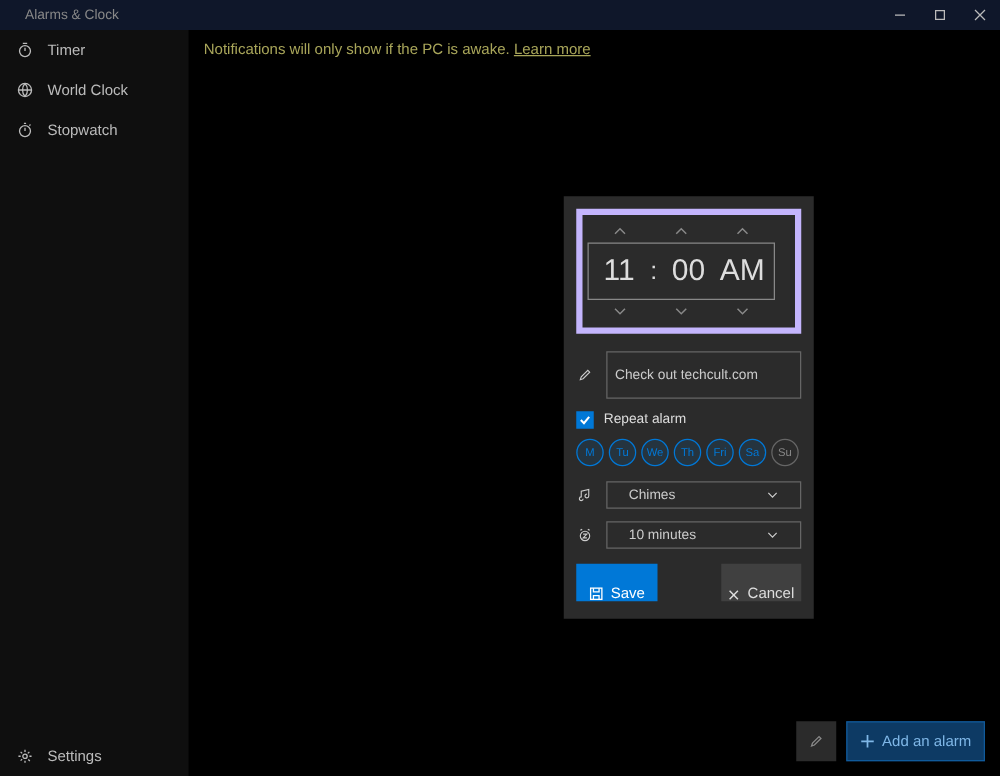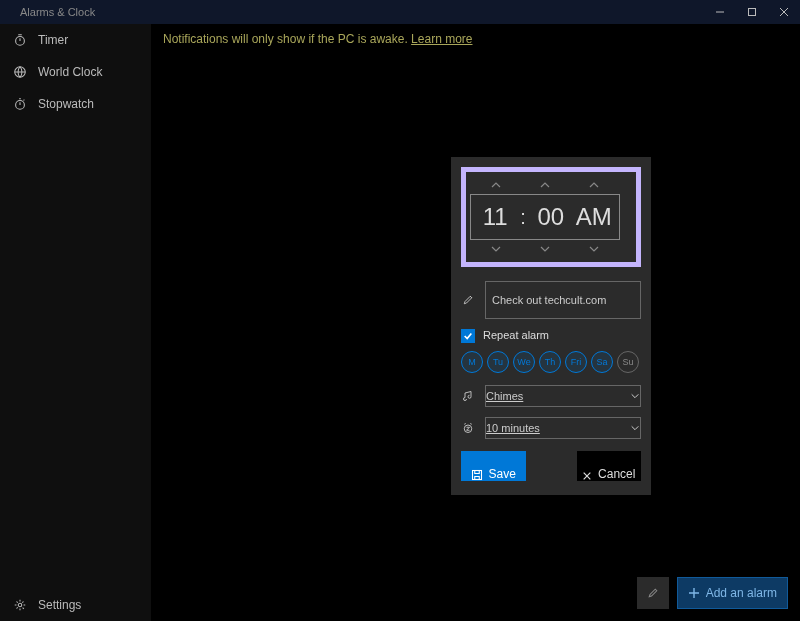--- a/index.html
+++ b/index.html
@@ -164,25 +164,24 @@
     padding: 4px 6px;
     height: 38px;
   }
   .combo {
     flex: 1;
     border: 1px solid #666;
     height: 22px;
     display: flex;
     align-items: center;
     justify-content: space-between;
-    padding: 0 0;
+    padding: 0 17px;
     color: #ccc;
     font-size: 11px;
     background: transparent;
-    text-decoration: underline;
   }
   .combo svg { stroke:#ccc; fill:none; stroke-width:1.2; }
 
   .repeat-row {
     display: flex;
     align-items: flex-start;
     gap: 8px;
     color: #ddd;
     font-size: 11px;
     margin-bottom: 8px;
@@ -219,21 +218,21 @@
   }
   .btn {
     flex: 1;
     height: 30px;
     display:flex; align-items:flex-end; justify-content:center;
     gap: 6px;
     font-size: 12px;
     border: none;
   }
   .btn-save { background: #0078d7; color: #fff; }
-  .btn-cancel { background: #000000; color: #ddd; margin-left: 43px; }
+  .btn-cancel { background: #404040; color: #ddd; margin-left: 43px; }
   .btn svg { stroke:currentColor; fill:none; stroke-width:1.4; }
 
   .bottom-bar {
     position: absolute;
     right: 12px; bottom: 12px;
     display: flex; gap: 8px;
   }
   .fab {
     height: 32px;
     display:flex; align-items:center; justify-content:space-between;

